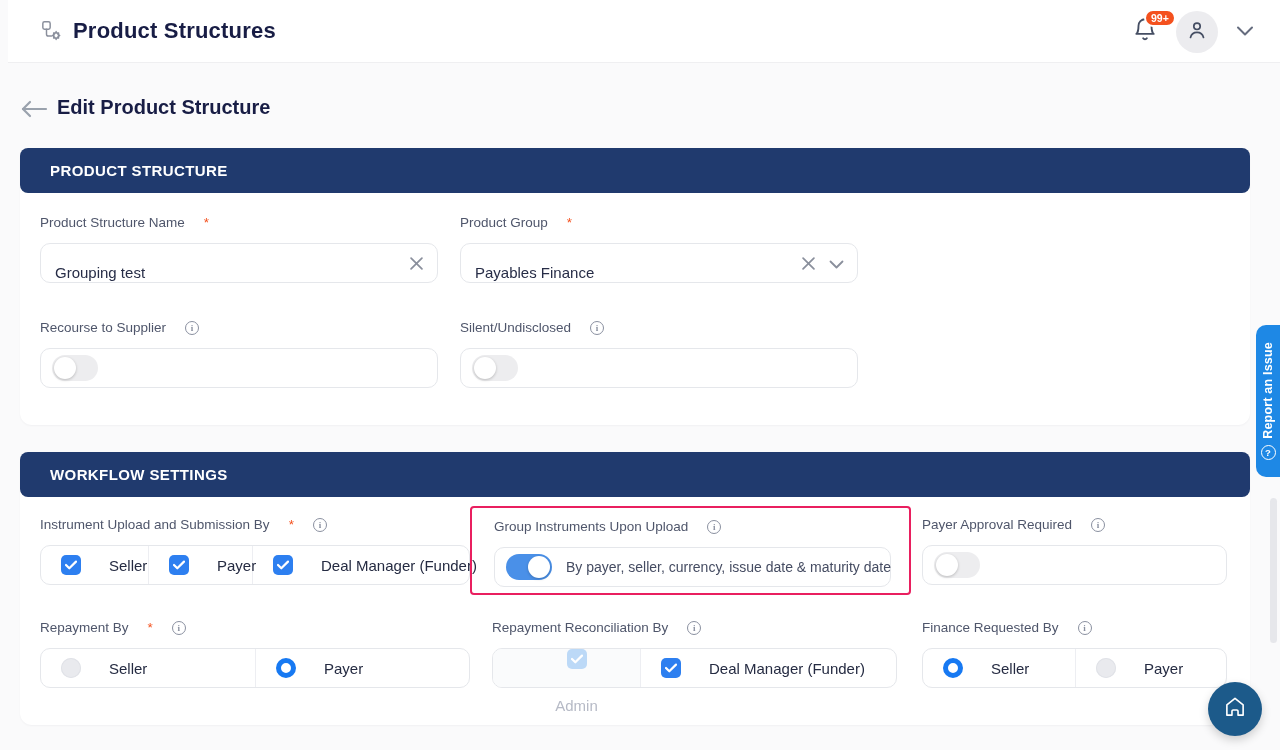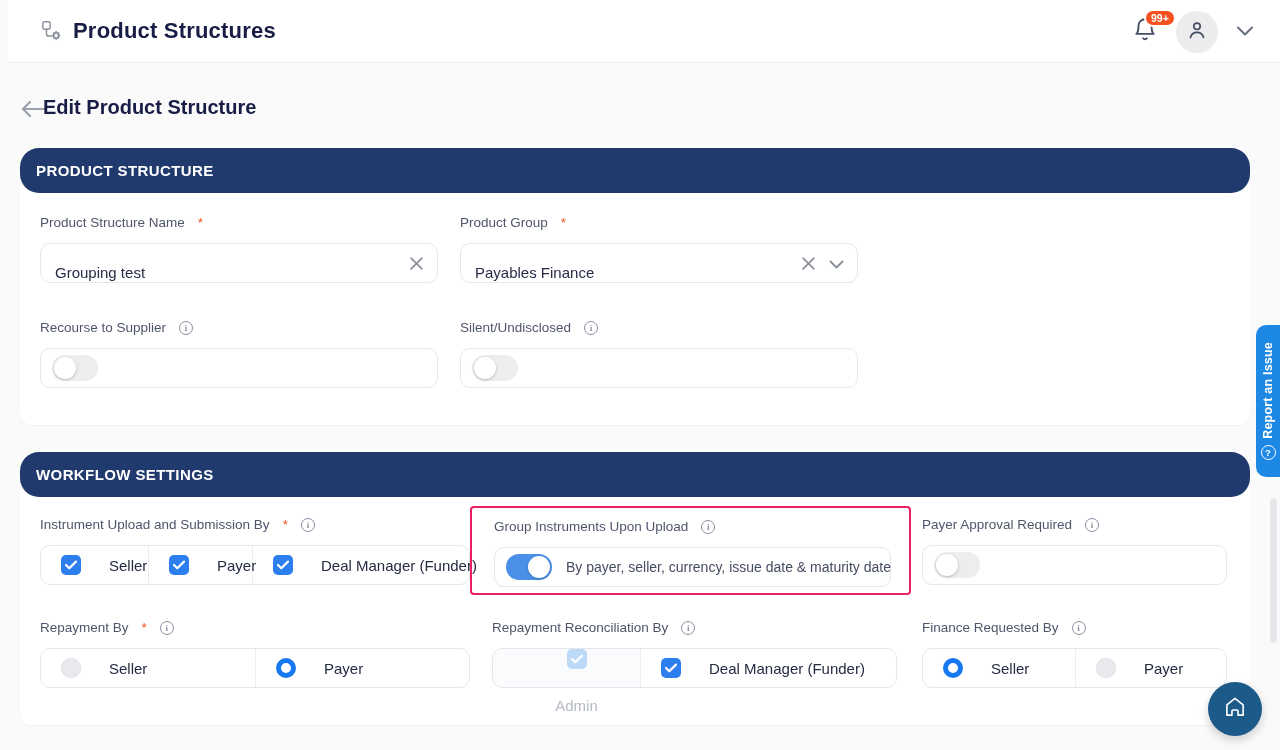--- a/index.html
+++ b/index.html
@@ -14,33 +14,33 @@
   .topbar-right { position:absolute; right:30px; top:0; height:63px; display:flex; align-items:center; gap:14px; }
   .bell-wrap { position:relative; width:30px; height:34px; cursor:pointer; }
   .badge { position:absolute; top:-6px; left:12px; background:#f4511e; color:#fff; font-size:10.5px;
            font-weight:700; border:2px solid #fff; border-radius:999px; padding:2px 5px; line-height:1; }
   .avatar { width:42px; height:42px; border-radius:50%; background:#ececef; display:flex;
             align-items:center; justify-content:center; cursor:pointer; }
   .top-chevron { cursor:pointer; display:flex; padding:4px; }
 
   
   .back-btn { position:absolute; left:20px; top:99px; width:28px; height:20px; cursor:pointer; display:flex; }
-  .page-title { position:absolute; left:43px; top:96px; font-size:20px; font-weight:700; color:#181d45; }
+  .page-title { position:absolute; left:57px; top:96px; font-size:20px; font-weight:700; color:#181d45; }
 
   
   .card { position:absolute; left:20px; width:1230px; background:#fff; border-radius:12px;
           box-shadow:0 1px 2px rgba(16,24,40,.04); }
   .card1 { top:148px; height:277px; }
   .card2 { top:452px; height:273px; }
   .sec-bar { position:absolute; left:0; top:0; width:100%; height:45px; background:#203a6e;
-             border-radius:19px; display:flex; align-items:center; padding:0 16px; color:#fff;
+             border-radius:8px; display:flex; align-items:center; padding:0 30px; color:#fff;
              font-size:15px; font-weight:700; letter-spacing:.4px; }
 
   .field { position:absolute; }
-  .label-row { display:flex; align-items:center; gap:13px; font-size:13.5px; color:#4f566b;
+  .label-row { display:flex; align-items:center; gap:19px; font-size:13.5px; color:#4f566b;
                height:17px; margin-bottom:12px; white-space:nowrap; }
   .req { color:#f4511e; font-weight:400; }
   .info { width:14px; height:14px; border:1.3px solid #8a90a0; border-radius:50%; display:inline-flex;
           align-items:center; justify-content:center; color:#8a90a0; font-size:9px; flex:none; }
   .info::after { content:'i'; font-family:"Liberation Serif", serif; font-weight:700; }
 
   .fbox { position:relative; background:#fff; border:1px solid #e5e7eb; border-radius:10px;
           height:40px; display:flex; align-items:center; }
   .input-value { padding-left:14px; font-size:15px; color:#272d47;margin-top:18px; }
   .clear-x { position:absolute; right:14px; top:13px; cursor:pointer; display:flex; }

